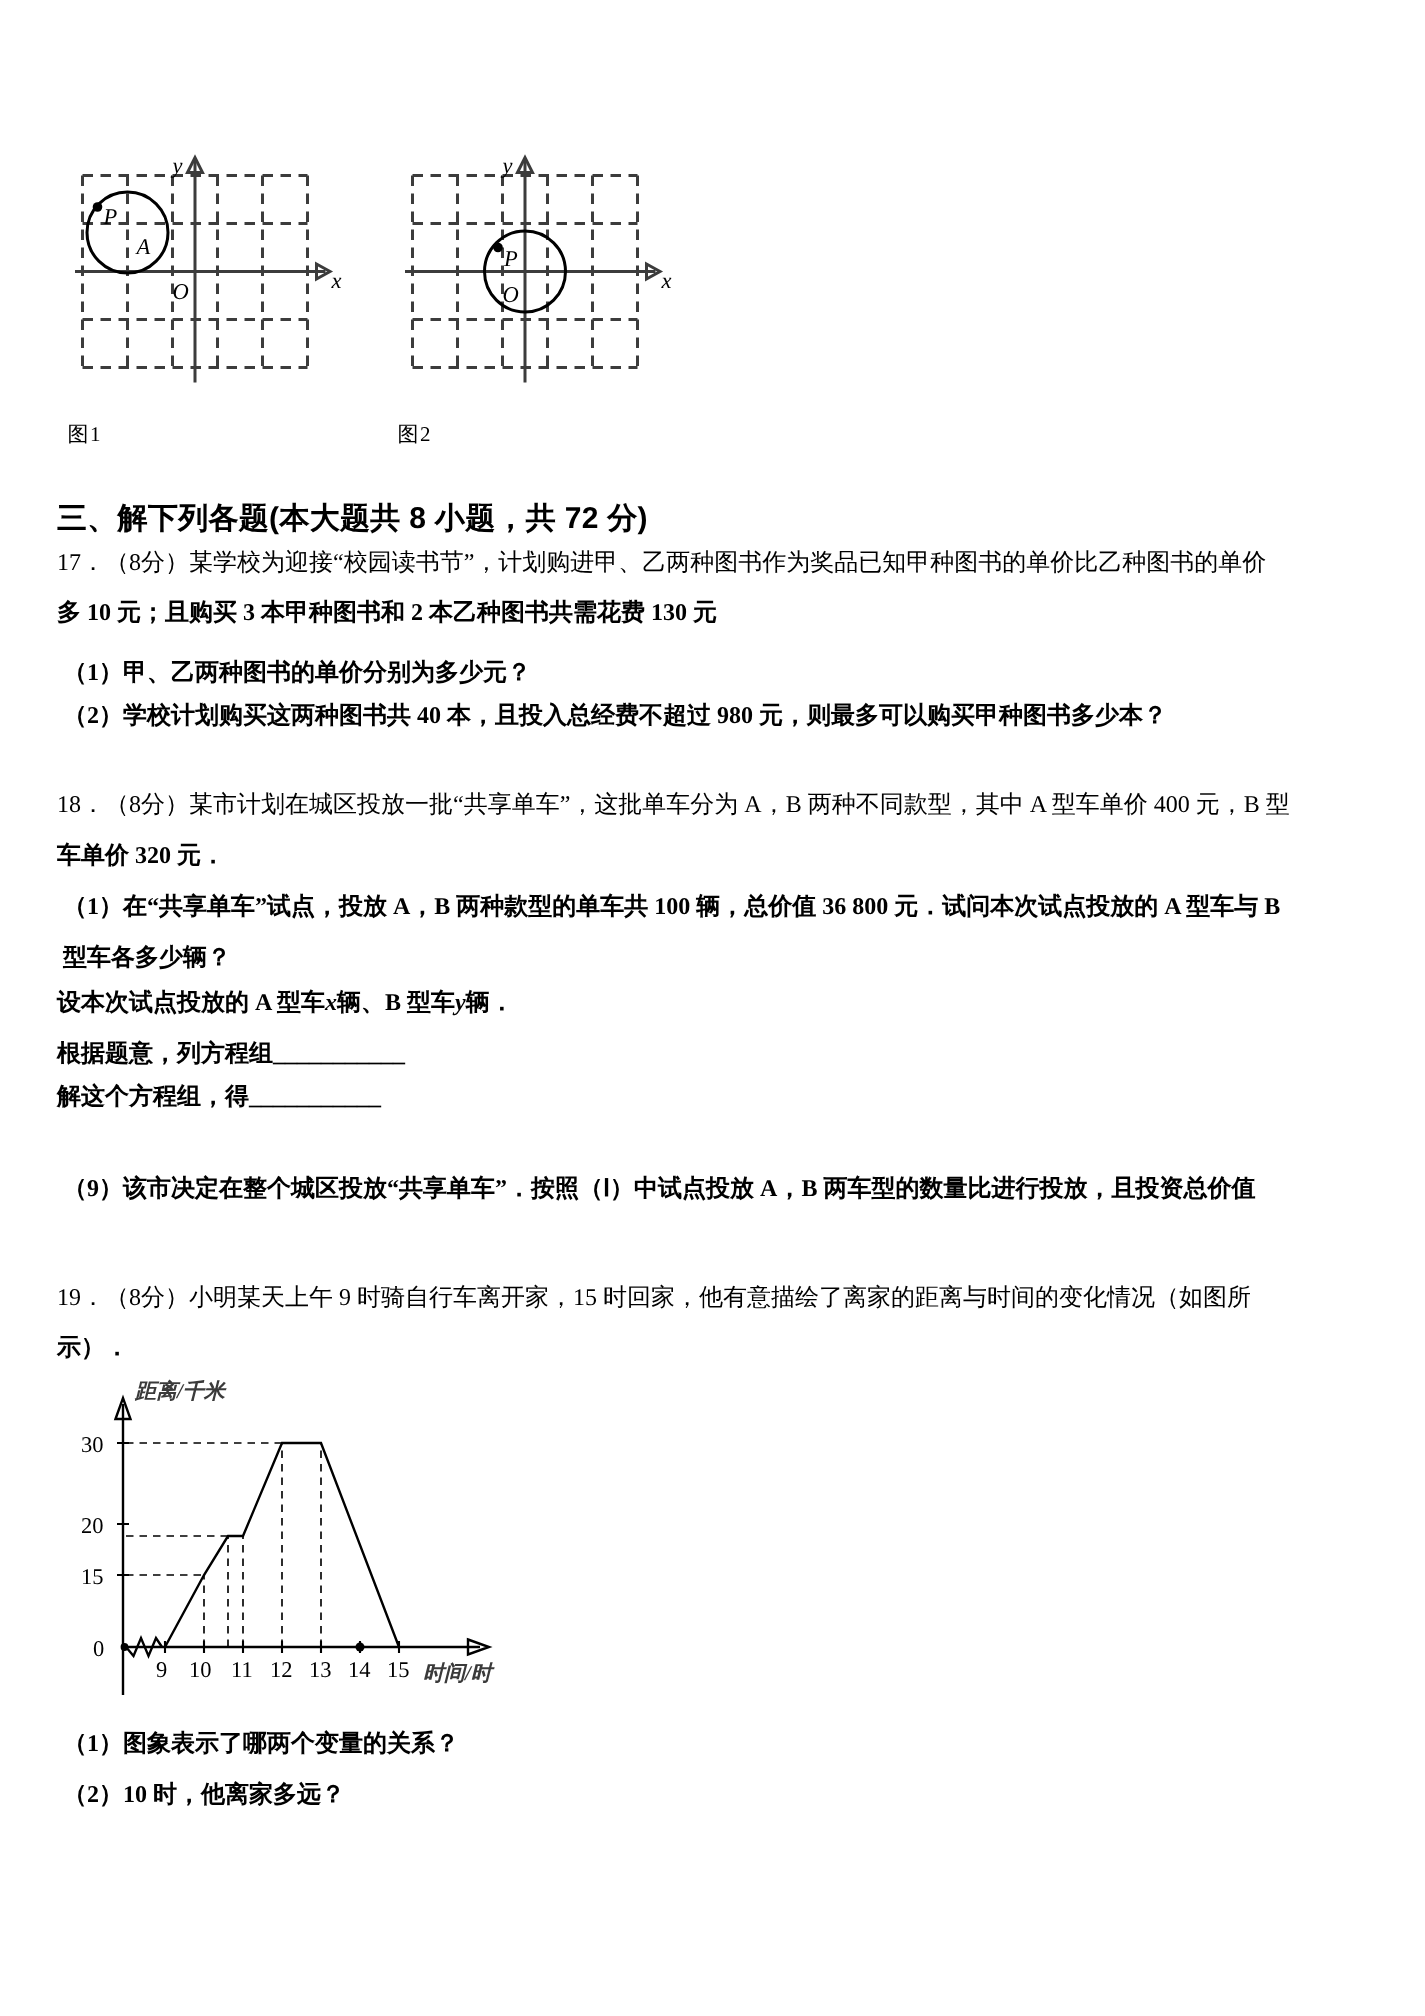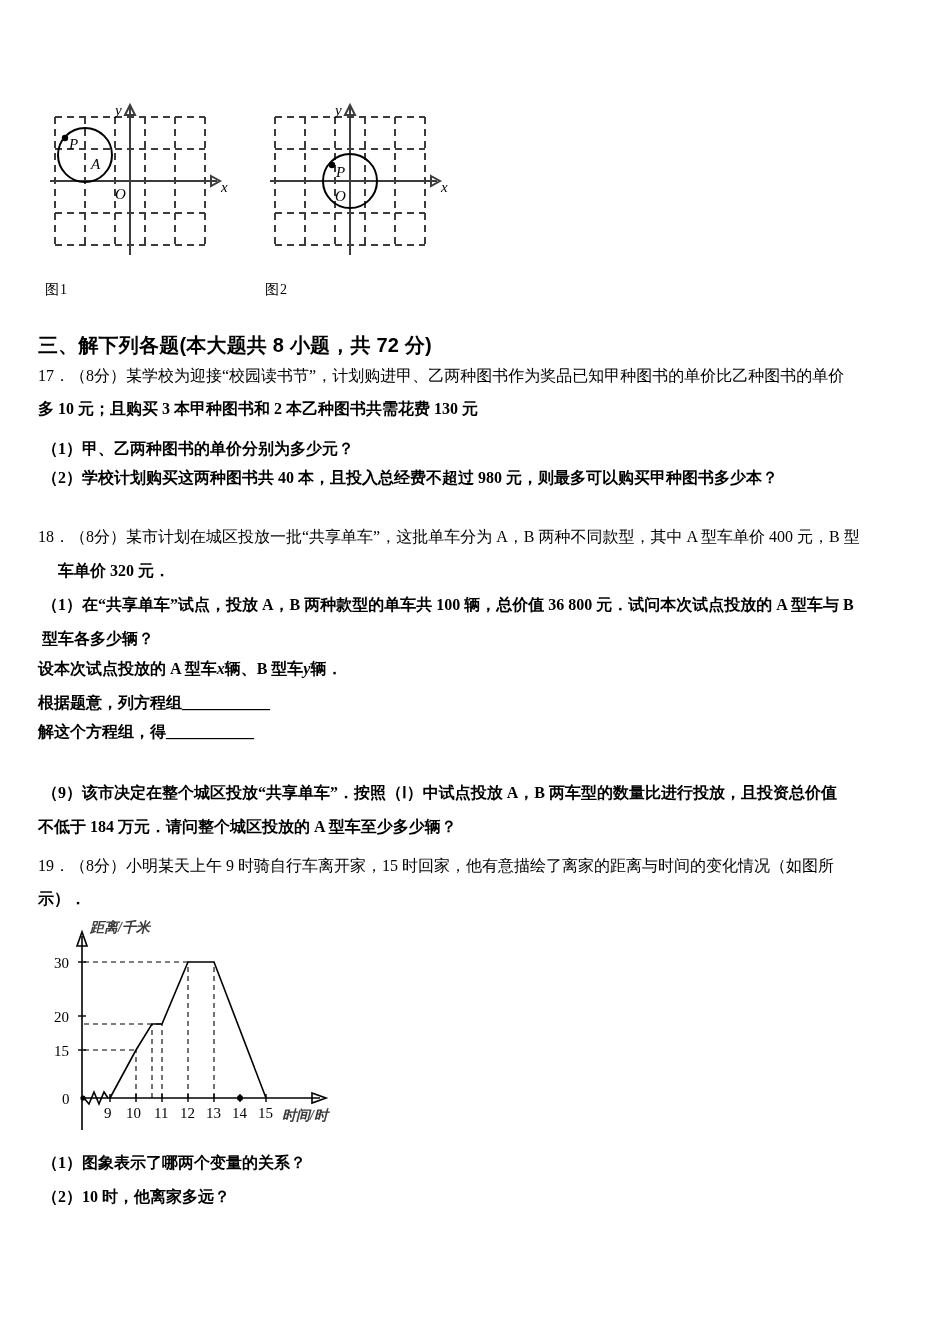--- a/index.html
+++ b/index.html
@@ -195,37 +195,36 @@
   <div class="ptext" style="left:38px; top:365px;">
     <span>17．</span><span>（8分）</span><span class="bold">某学校为迎接“校园读书节”，计划购进甲、乙两种图书作为奖品已知甲种图书的单价比乙种图书的单价</span>
   </div>
   <div class="ptext bold" style="left:38px; top:398px;">多 10 元；且购买 3 本甲种图书和 2 本乙种图书共需花费 130 元</div>
   <div class="ptext bold" style="left:42px; top:438px;">（1）甲、乙两种图书的单价分别为多少元？</div>
   <div class="ptext bold" style="left:42px; top:467px;">（2）学校计划购买这两种图书共 40 本，且投入总经费不超过 980 元，则最多可以购买甲种图书多少本？</div>
 
   <div class="ptext" style="left:38px; top:526px;">
     <span>18．</span><span>（8分）</span><span class="bold">某市计划在城区投放一批“共享单车”，这批单车分为 A，B 两种不同款型，其中 A 型车单价 400 元，B 型</span>
   </div>
-  <div class="ptext bold" style="left:38px; top:560px;margin-left:20px;">车单价 320 元．</div>
+  <div class="ptext bold" style="left:38px; top:560px;">车单价 320 元．</div>
   <div class="ptext bold" style="left:42px; top:594px;">（1）在“共享单车”试点，投放 A，B 两种款型的单车共 100 辆，总价值 36 800 元．试问本次试点投放的 A 型车与 B</div>
   <div class="ptext bold" style="left:42px; top:628px;">型车各多少辆？</div>
 
   <div class="ptext bold" style="left:38px; top:658px;">
     <span>设本次试点投放的 A 型车</span><span class="mono-var">x</span><span>辆、B 型车</span><span class="mono-var">y</span><span>辆．</span>
   </div>
 
   <div class="ptext bold" style="left:38px; top:692px;">
     <span>根据题意，列方程组</span><span class="blank-line">___________</span>
   </div>
   <div class="ptext bold" style="left:38px; top:721px;">
     <span>解这个方程组，得</span><span class="blank-line">___________</span>
   </div>
 
   <div class="ptext bold" style="left:42px; top:782px;">（9）该市决定在整个城区投放“共享单车”．按照（Ⅰ）中试点投放 A，B 两车型的数量比进行投放，且投资总价值</div>
-  <div class="ptext bold" style="left:38px; top:816px;">不低于 184 万元．请问整个城区投放的 A 型车至少多少辆？</div>
 
   <div class="ptext" style="left:38px; top:855px;text-align:right;">
     <span>19．</span><span>（8分）</span><span class="bold">小明某天上午 9 时骑自行车离开家，15 时回家，他有意描绘了离家的距离与时间的变化情况（如图所</span>
   </div>
   <div class="ptext bold" style="left:38px; top:888px;">示）．</div>
 
   <div class="chart-wrap">
     <svg width="300" height="215" viewBox="0 0 300 215">
 
       <path class="axis-line" d="M30 212 V 18"></path>

